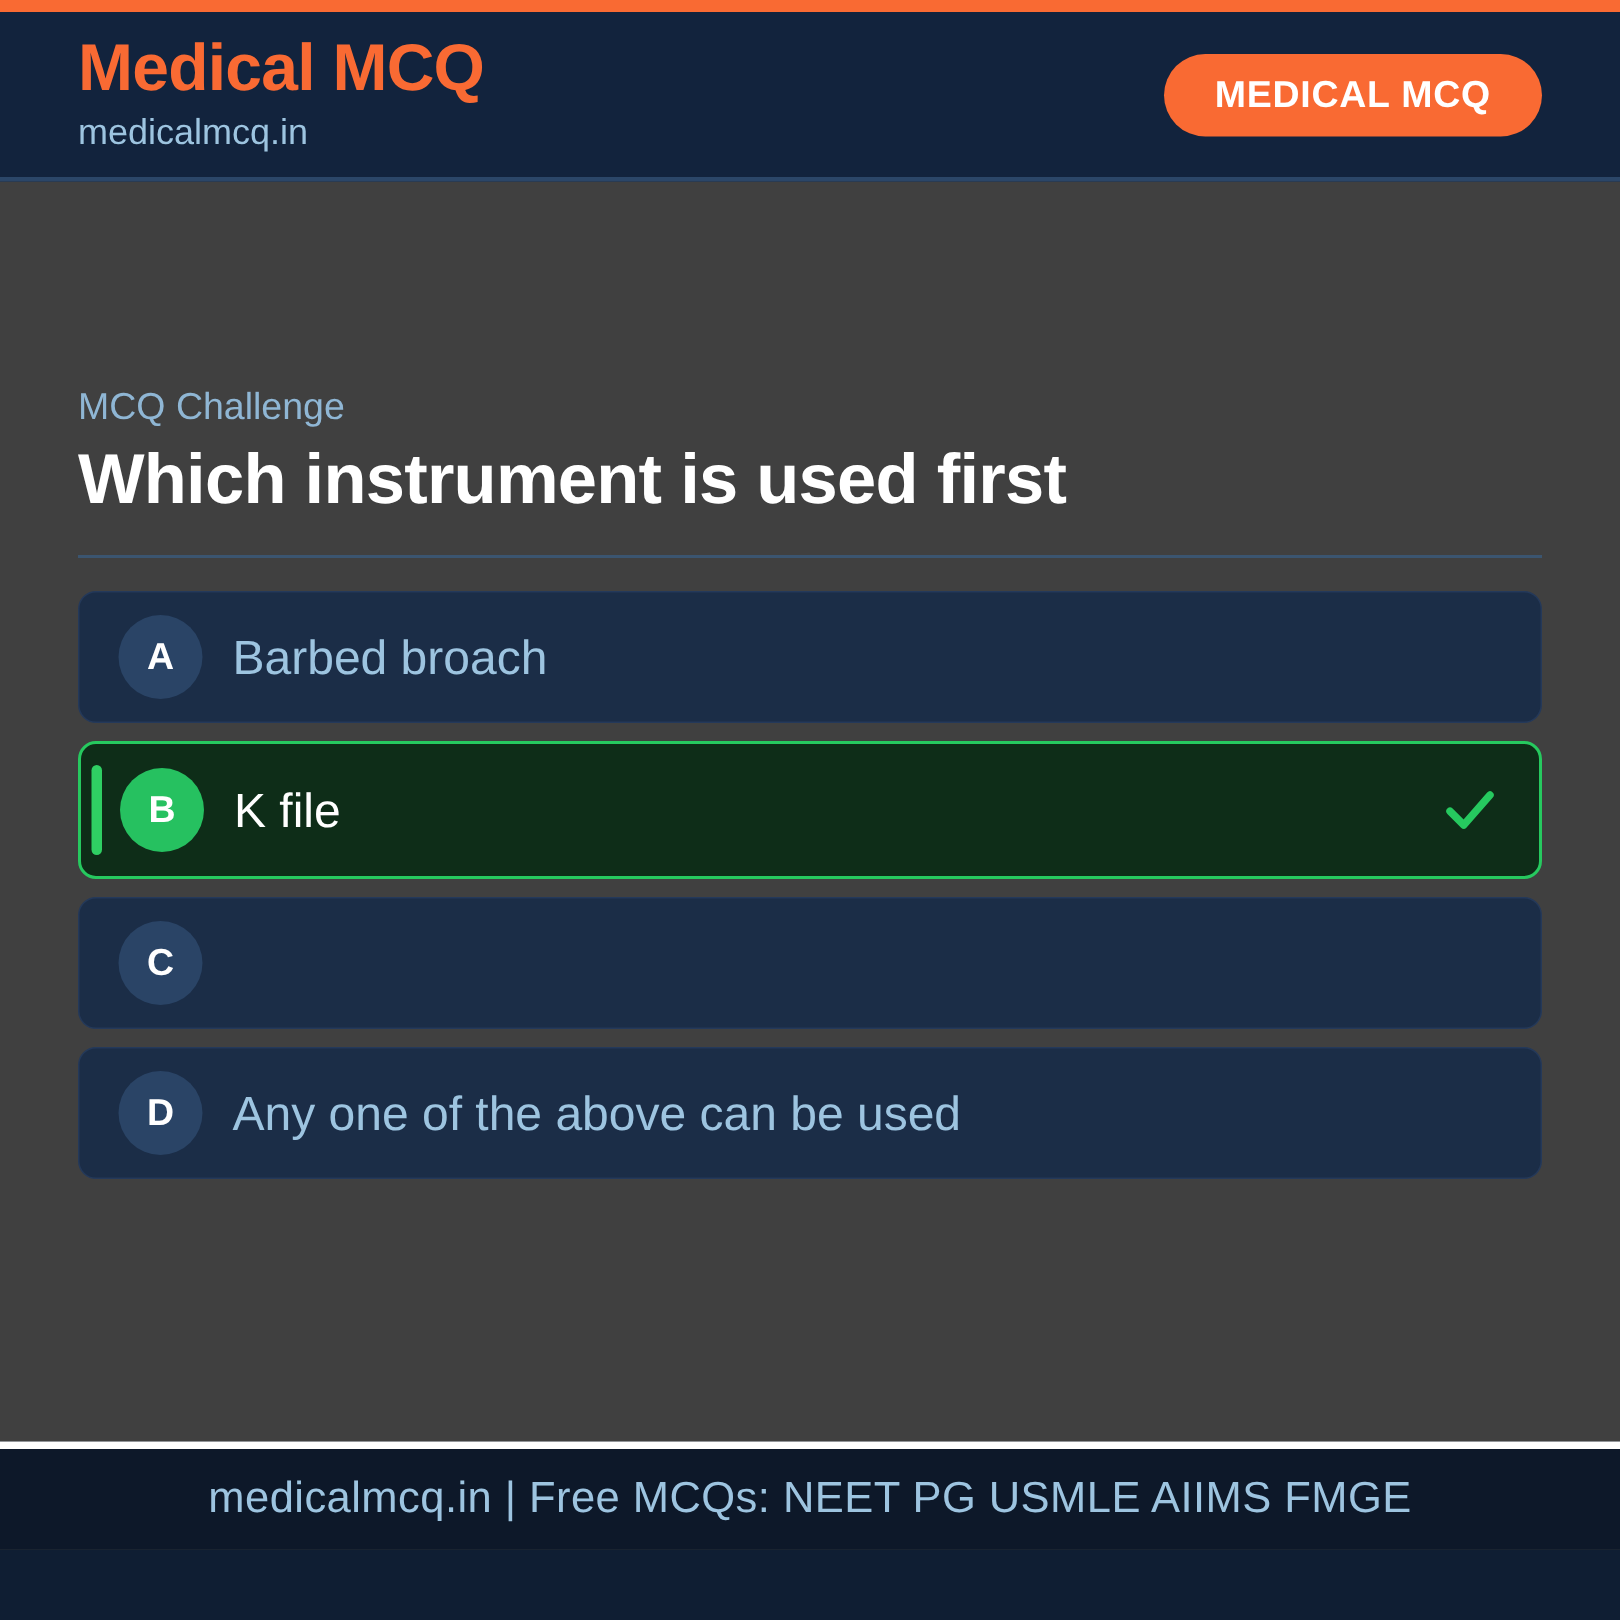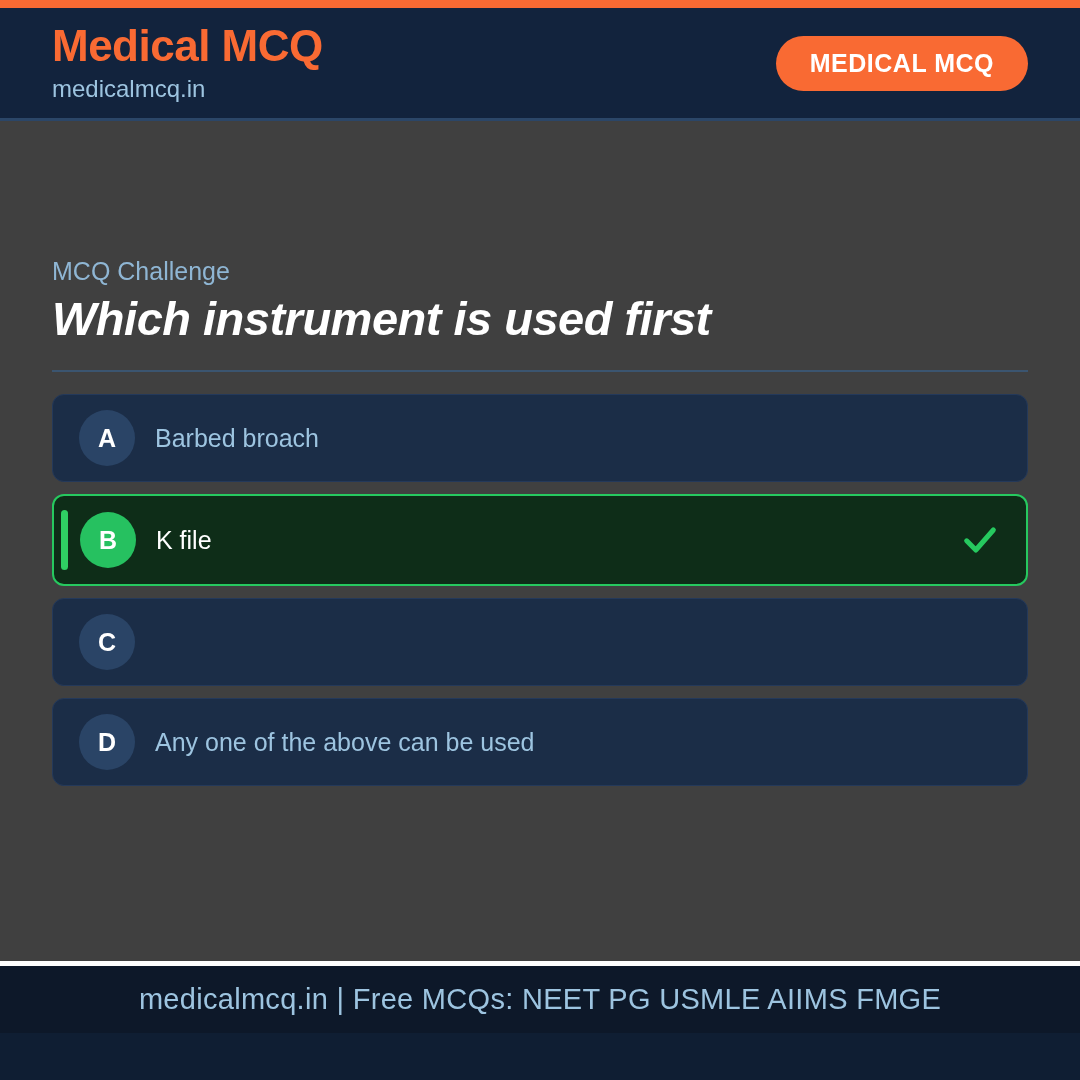--- a/index.html
+++ b/index.html
@@ -81,21 +81,20 @@
     color:#8fb6d4;
     line-height:1.2;
     margin-bottom:6px;
   }
   .question {
     font-size:47px;
     font-weight:bold;
     color:#ffffff;
     line-height:1.15;
     letter-spacing:-0.5px;
-    font-style:italic;
   }
   .divider {
     height:2px;
     background:#3a5straight;
     background:#3b5570;
     margin:24px 0 22px 0;
     width:100%;
   }
 
   
@@ -137,21 +136,21 @@
     font-size:25px;
     font-weight:bold;
     display:flex;
     align-items:center;
     justify-content:center;
     margin-right:20px;
   }
   .option.correct .letter-circle { background:#26c160; }
 
   .option-text {
-    font-size:25px;
+    font-size:32px;
     color:#9dc4e0;
     line-height:1.2;
     flex:1 1 auto;
   }
   .option.correct .option-text { color:#ffffff; }
 
   .check-icon {
     flex:0 0 auto;
     width:40px; height:40px;
     margin-left:14px;

